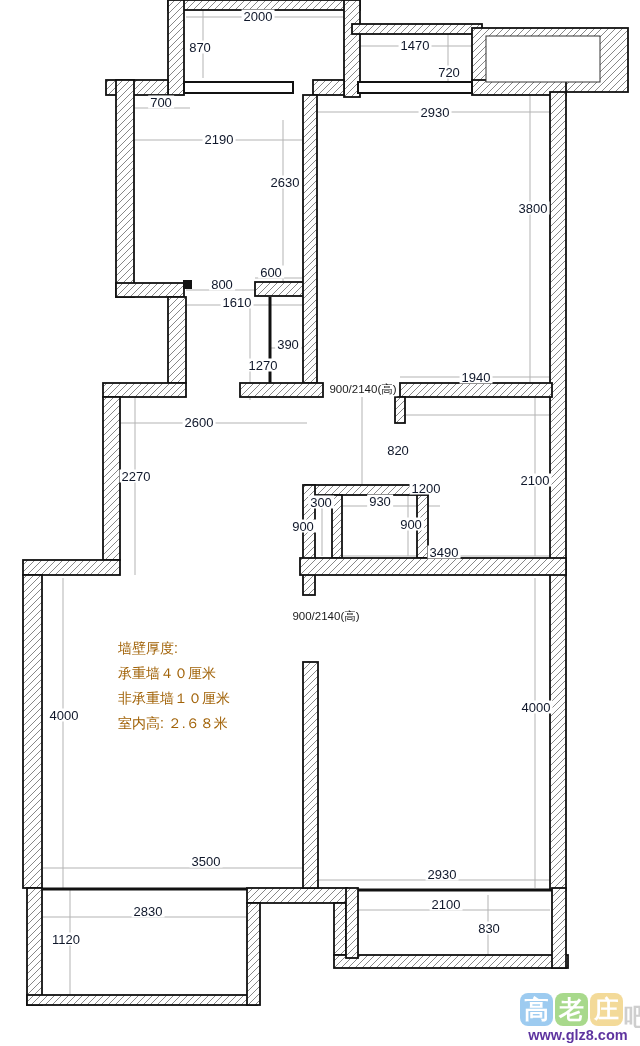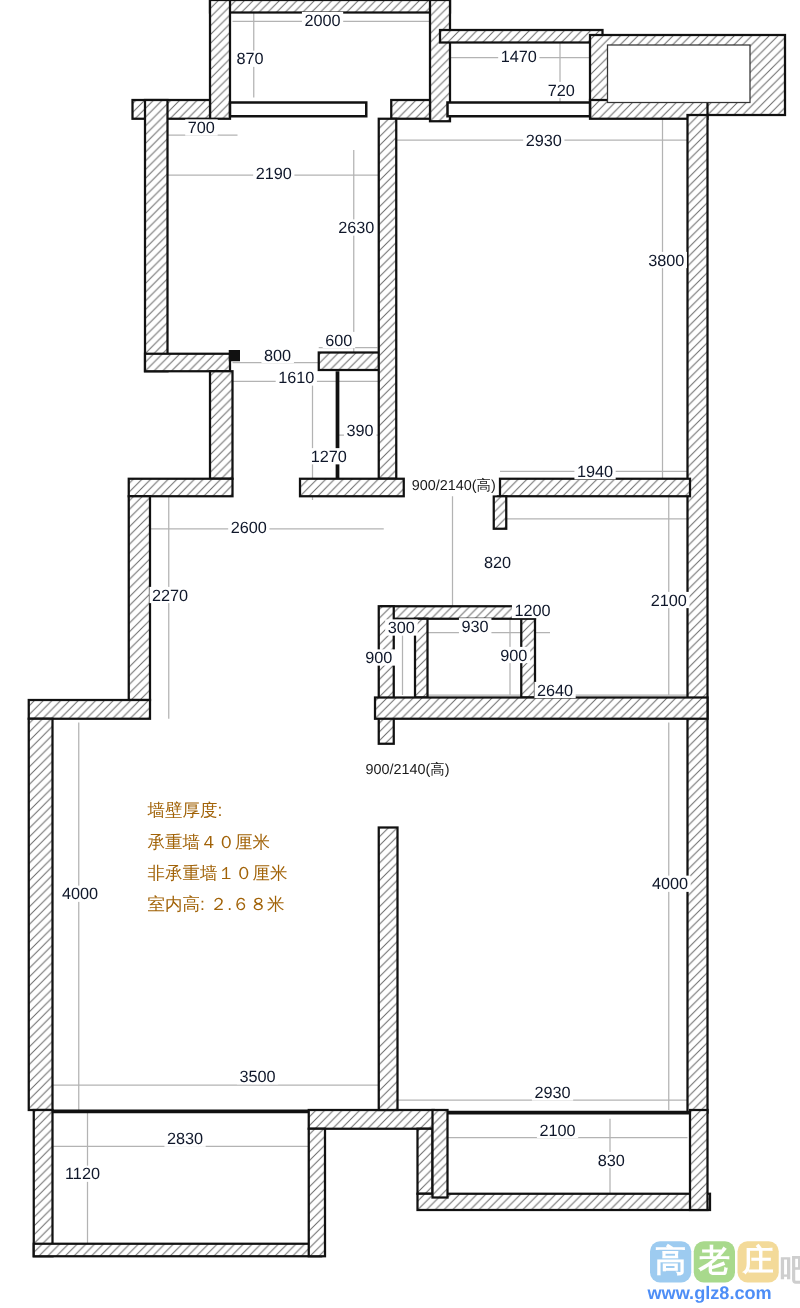--- a/index.html
+++ b/index.html
@@ -11,22 +11,22 @@
   .door-label{position:absolute;transform:translate(-50%,-50%);font-size:11.5px;color:#1a1a1a;
              background:#ffffff;padding:0 1px;white-space:nowrap;line-height:1;}
   .note-line{position:absolute;font-size:14px;color:#a16207;white-space:nowrap;line-height:1;
              transform:translateY(-50%);}
   #watermark{position:absolute;left:516px;top:988px;width:124px;height:56px;}
   .wm-tile{position:absolute;top:5px;width:33px;height:33px;border-radius:8px;
            color:#ffffff;font-weight:bold;font-size:25px;text-align:center;line-height:33px;
            opacity:0.85;}
   .wm-cha{position:absolute;top:17px;left:108px;font-size:24px;font-weight:bold;color:#c9c9c9;
           opacity:0.9;line-height:1;}
-  .wm-url{position:absolute;left:2px;top:40px;width:120px;font-size:14.5px;
-          font-weight:bold;color:#3b82f6;opacity:0.9;line-height:1;}
+  .wm-url{position:absolute;left:2px;top:40px;width:120px;text-align:center;font-size:14.5px;
+          font-weight:bold;color:#4c1d95;opacity:0.9;line-height:1;}
 </style>
 </head>
 <body>
 
 <div id="plan">
 
   <svg id="walls-svg" width="640" height="1046" viewBox="0 0 640 1046">
     <defs>
       <pattern id="hatch" width="7" height="7" patternUnits="userSpaceOnUse">
         <rect width="7" height="7" fill="#ffffff"></rect>
@@ -156,21 +156,21 @@
       <div class="dim-label" style="left: 476px; top: 377px;">1940</div>
       <div class="dim-label" style="left: 426px; top: 448px; margin-top: 40px;">1200</div>
       <div class="dim-label" style="left: 398px; top: 450px;">820</div>
       <div class="dim-label" style="left: 199px; top: 422px;">2600</div>
       <div class="dim-label" style="left: 136px; top: 476px;">2270</div>
       <div class="dim-label" style="left: 535px; top: 480px;">2100</div>
       <div class="dim-label" style="left: 321px; top: 502px;">300</div>
       <div class="dim-label" style="left: 380px; top: 501px;">930</div>
       <div class="dim-label" style="left: 303px; top: 526px;">900</div>
       <div class="dim-label" style="left: 411px; top: 524px;">900</div>
-      <div class="dim-label" style="left: 444px; top: 552px;">2640</div>
+      <div class="dim-label" style="left: 444px; top: 552px;">3490</div>
       <div class="dim-label" style="left: 64px; top: 715px;">4000</div>
       <div class="dim-label" style="left: 536px; top: 707px;">4000</div>
       <div class="dim-label" style="left: 170px; top: 861px; margin-left: 36px;">3500</div>
       <div class="dim-label" style="left: 442px; top: 874px;">2930</div>
       <div class="dim-label" style="left: 148px; top: 911px;">2830</div>
       <div class="dim-label" style="left: 66px; top: 939px;">1120</div>
       <div class="dim-label" style="left: 446px; top: 904px;">2100</div>
       <div class="dim-label" style="left: 489px; top: 928px;">830</div>
       <div class="door-label" style="left: 363px; top: 390px;">900/2140(高)</div>
       <div class="door-label" style="left: 326px; top: 617px;">900/2140(高)</div>

